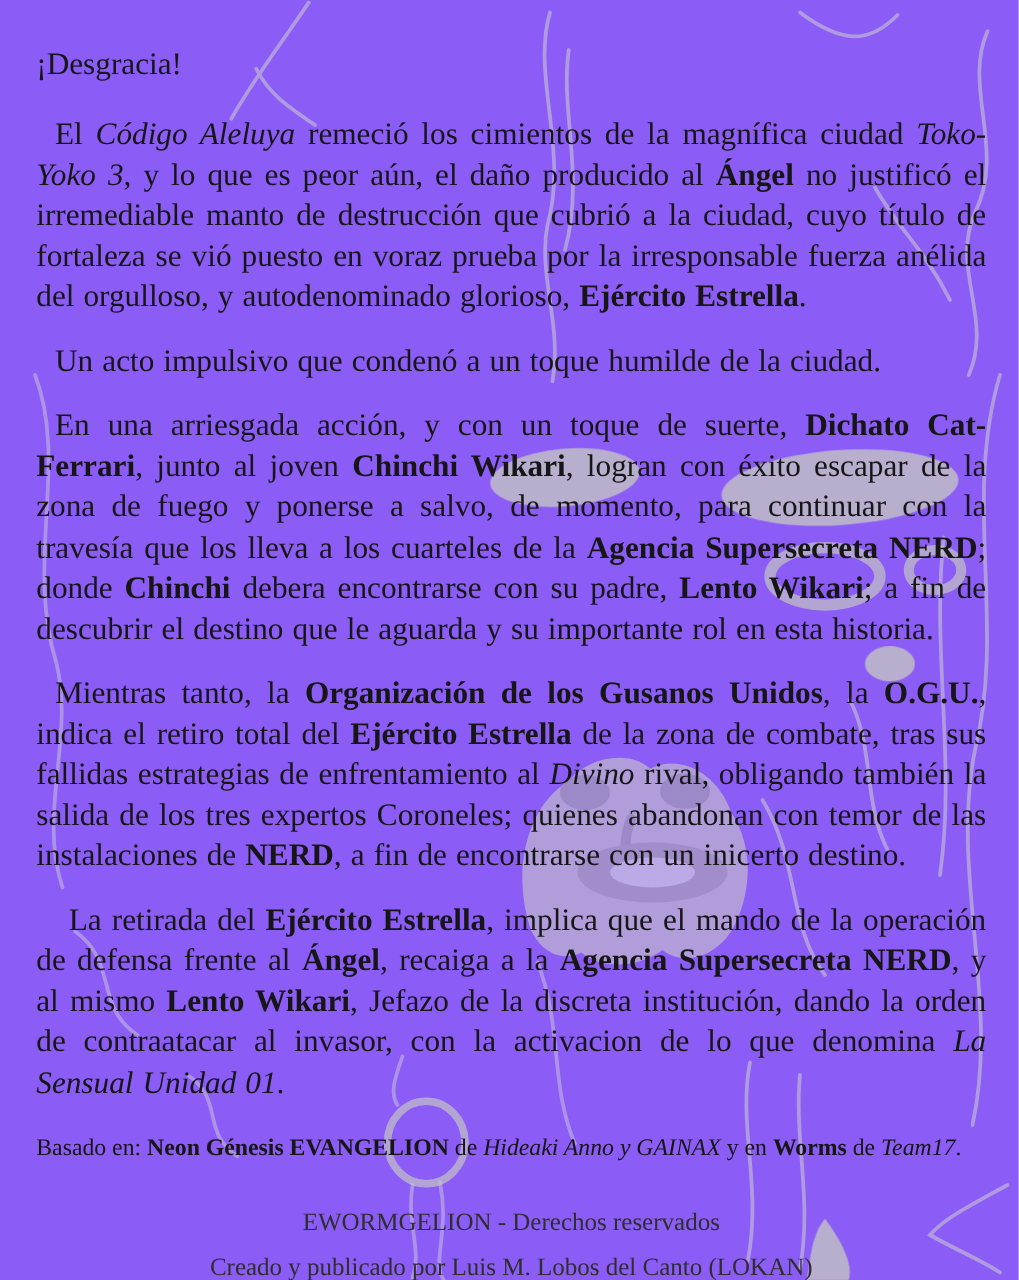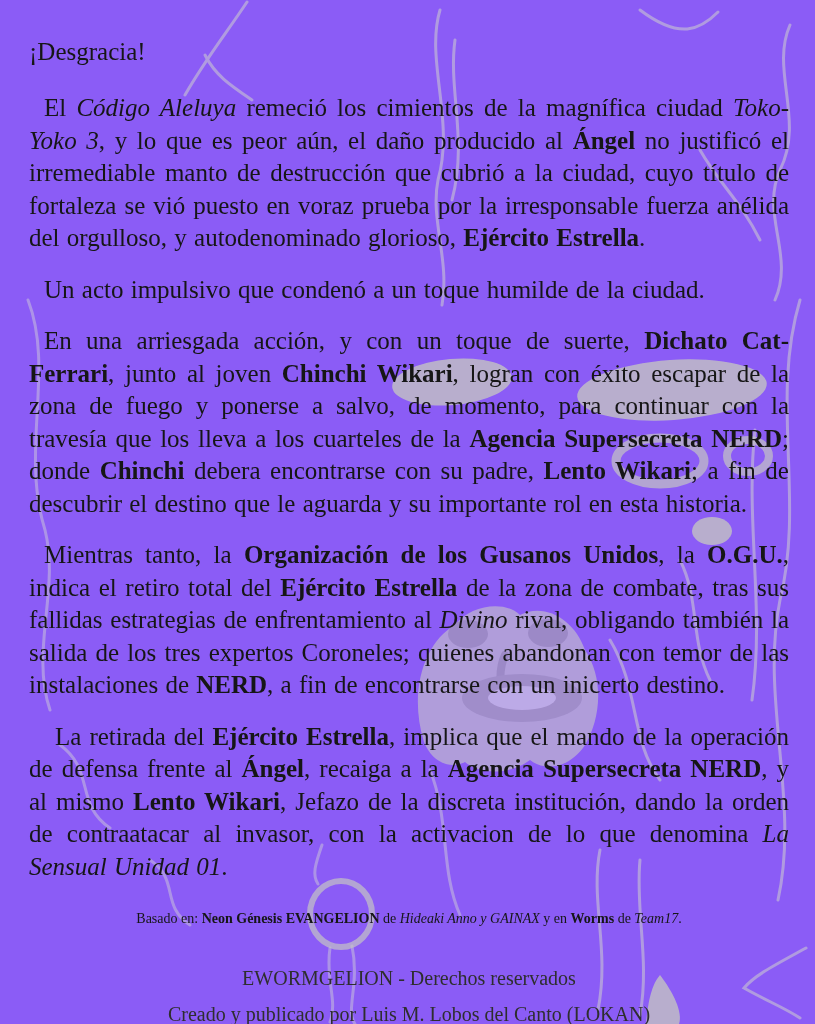--- a/index.html
+++ b/index.html
@@ -34,23 +34,23 @@
     line-height: 32.5px;
     text-align: justify;
     text-indent: 15px;
     margin: 0 0 19px 0;
     word-spacing: 1px;
   }
   .para-last { text-indent: 26px; }
   .para strong, .opening strong { font-weight: bold; }
   .para em { font-style: italic; }
   .attribution {
-    font-size: 14px;
+    font-size: 19px;
     line-height: 24px;
-    text-align: center;
+    text-align: left;
     white-space: nowrap;
     margin: 24px 0 0 0;
   }
   .footer {
     margin-top: 36px;
     text-align: center;
     font-size: 20px;
     line-height: 23.5px;
     color: #2e2e2e;
   }

